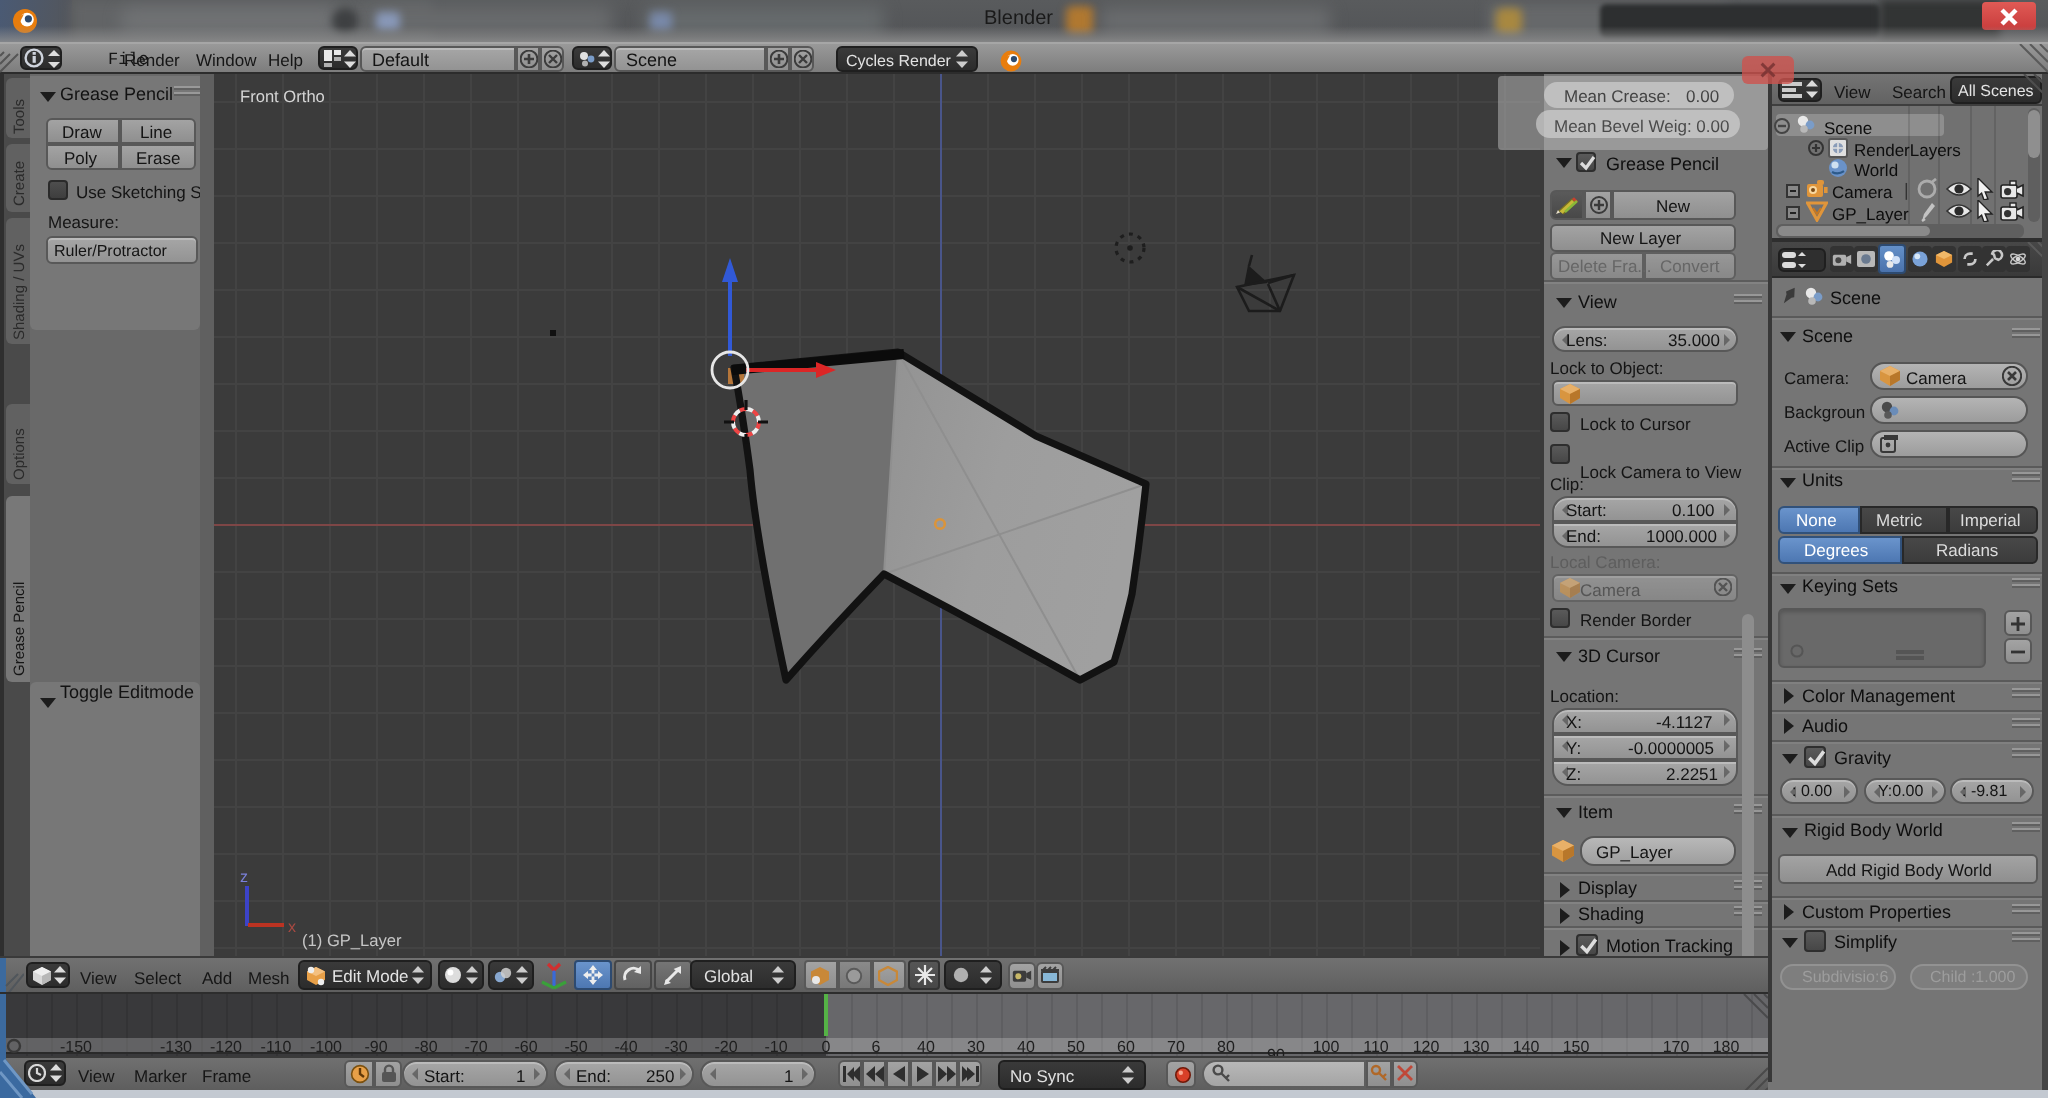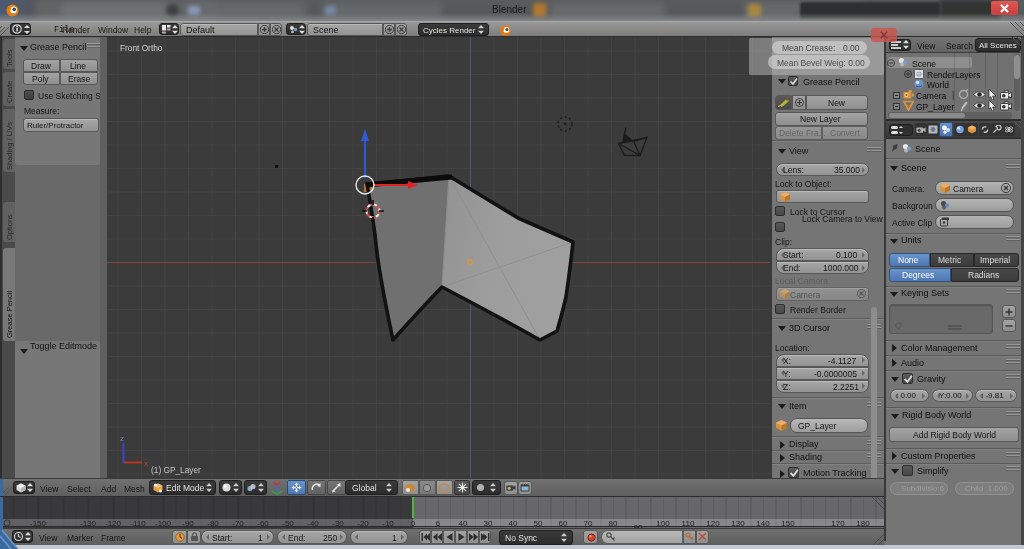--- a/index.html
+++ b/index.html
@@ -282,21 +282,21 @@
   <div class="txt" style="left:3px;top:142px;font-size:8.5px;text-align:right;">Lock to Object:</div>
   <div class="pill" style="left:4px;top:153px;width:93px;height:13px;border-radius:3px;"></div>
   <svg class="abs" style="left:8px;top:155px;" width="10" height="10" viewBox="0 0 10 10">
         <path d="M5,0 L10,2.5 L10,7 L5,10 L0,7 L0,2.5 Z" fill="#d89540"></path>
         <path d="M5,0 L10,2.5 L5,5 L0,2.5 Z" fill="#e8b068"></path>
         <path d="M5,5 L10,2.5 L10,7 L5,10 Z" fill="#b8772a"></path>
       </svg>
   <div class="abs" style="left:3px;top:169px;width:10px;height:10px;background:linear-gradient(#5a5a5a,#474747);border:1px solid #2e2e2e;border-radius:2px;"></div>
   <div class="txt" style="left:18px;top:170px;font-size:8.5px;">Lock to Cursor</div>
   <div class="abs" style="left:3px;top:185px;width:10px;height:10px;background:linear-gradient(#5a5a5a,#474747);border:1px solid #2e2e2e;border-radius:2px;"></div>
-  <div class="txt" style="left:18px;top:177px;font-size:8.5px;margin-left:12px;">Lock Camera to View</div>
+  <div class="txt" style="left:18px;top:194px;font-size:8.5px;">Lock Camera to View</div>
   <div class="txt" style="left:3px;top:200px;font-size:8.5px;">Clip:</div>
   <div class="pill num" style="left:4px;top:211px;width:93px;height:13px;border-radius:8px 8px 0 0;"></div>
   <div class="txt" style="left:11px;top:213px;font-size:8.5px;">Start:</div>
   <div class="txt" style="left:64px;top:213px;font-size:8.5px;">0.100</div>
   <div class="pill num" style="left:4px;top:224px;width:93px;height:13px;border-radius:0 0 8px 8px;"></div>
   <div class="txt" style="left:11px;top:226px;font-size:8.5px;">End:</div>
   <div class="txt" style="left:51px;top:226px;font-size:8.5px;">1000.000</div>
   <div class="txt" style="left:3px;top:239px;font-size:8.5px;color:#5e5e5e;">Local Camera:</div>
   <div class="pill" style="left:4px;top:250px;width:93px;height:14px;border-radius:3px;opacity:.6;"></div>
   <svg class="abs" style="left:8px;top:252px;opacity:.6;" width="10" height="10" viewBox="0 0 10 10">

